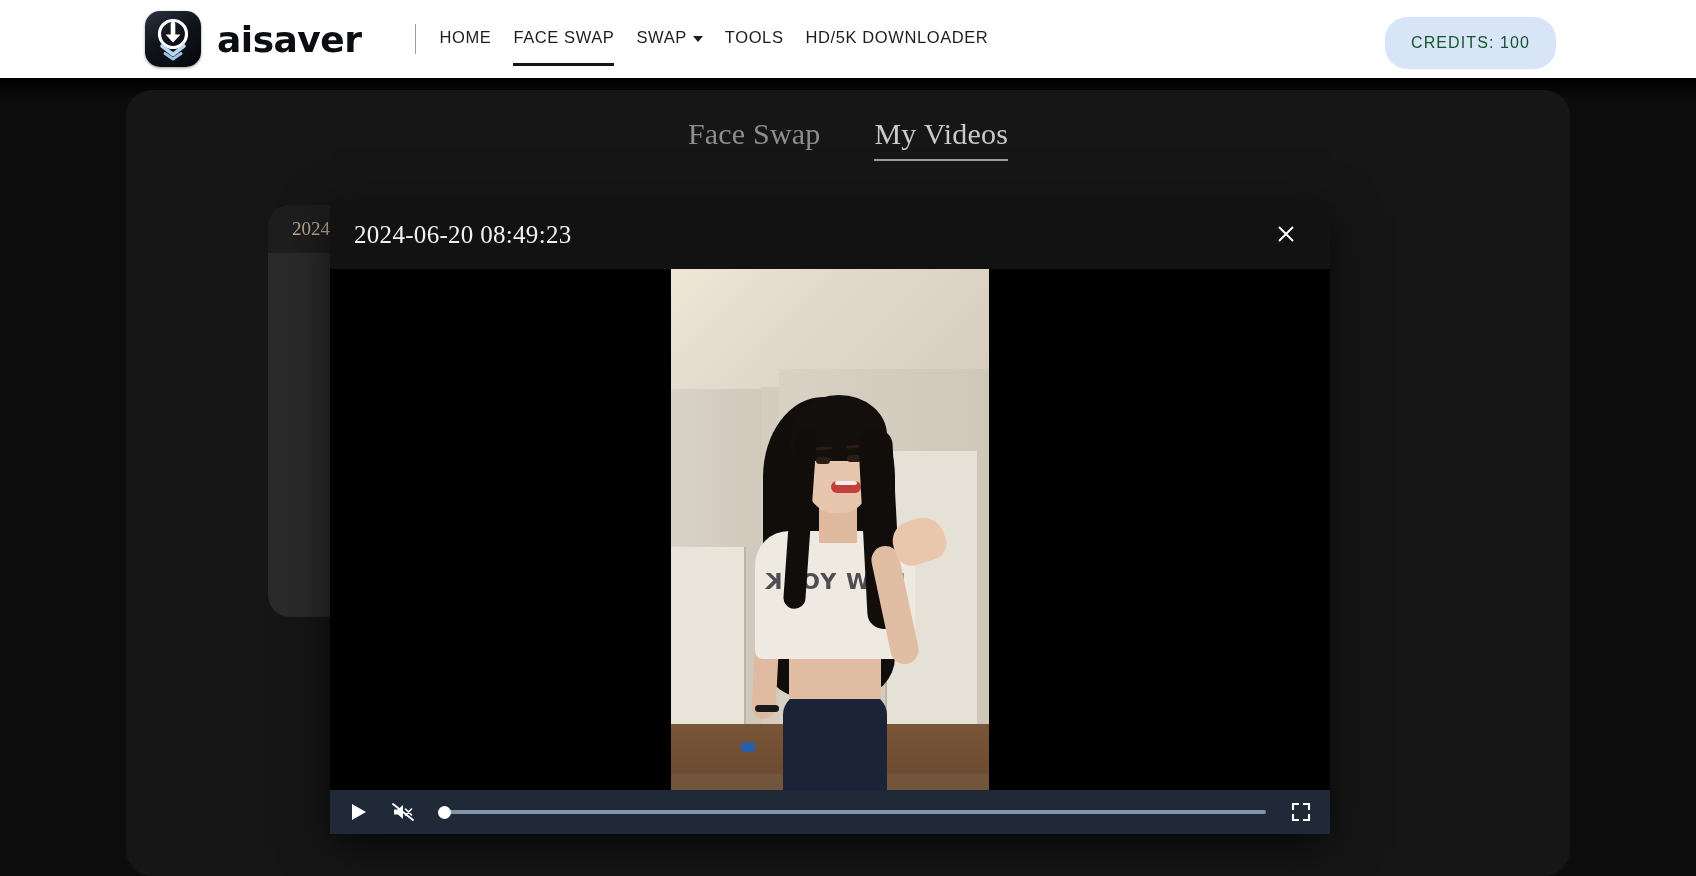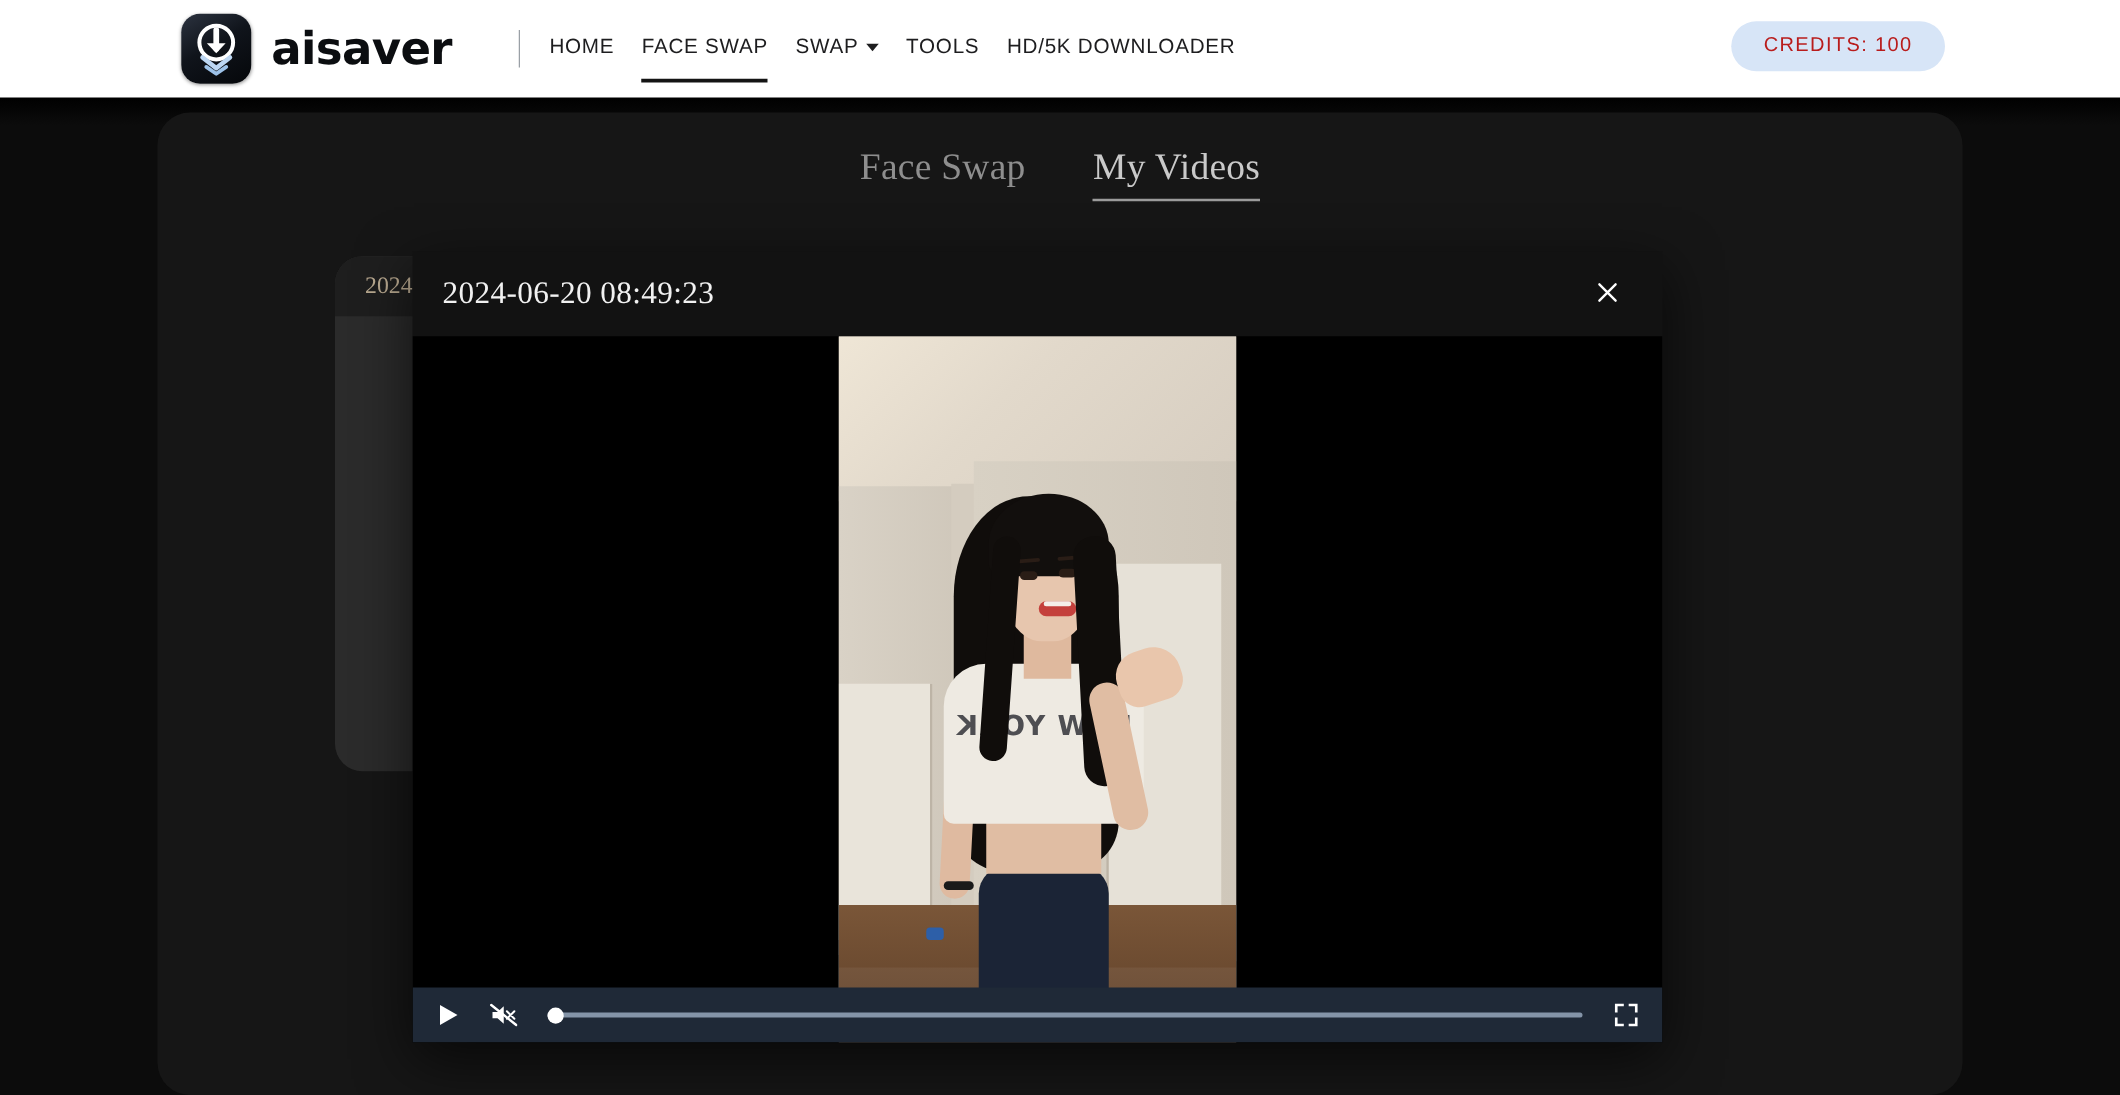--- a/index.html
+++ b/index.html
@@ -98,30 +98,30 @@
     border-left: 5px solid transparent;
     border-right: 5px solid transparent;
     border-top: 6px solid #1d1d1f;
     vertical-align: middle;
   }
 
   .credits-badge {
     position: absolute;
     right: 140px;
     top: 17px;
-    height: 40px;
+    height: 52px;
     padding: 0 26px;
     border-radius: 22px;
     background: #d7e5f7;
     display: flex;
     align-items: center;
     justify-content: center;
     font-size: 16px;
     letter-spacing: 1.1px;
-    color: #b91c1c;
+    color: #14532d;
     cursor: pointer;
     border: none;
   }
 
   
   .page-bg {
     position: absolute;
     left: 0; top: 78px;
     width: 1696px;
     height: 798px;

